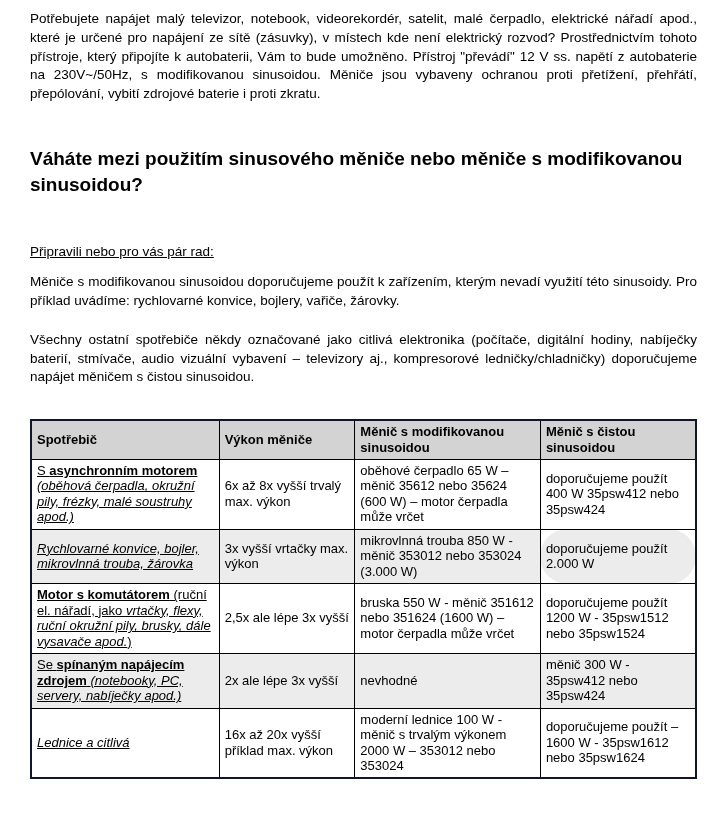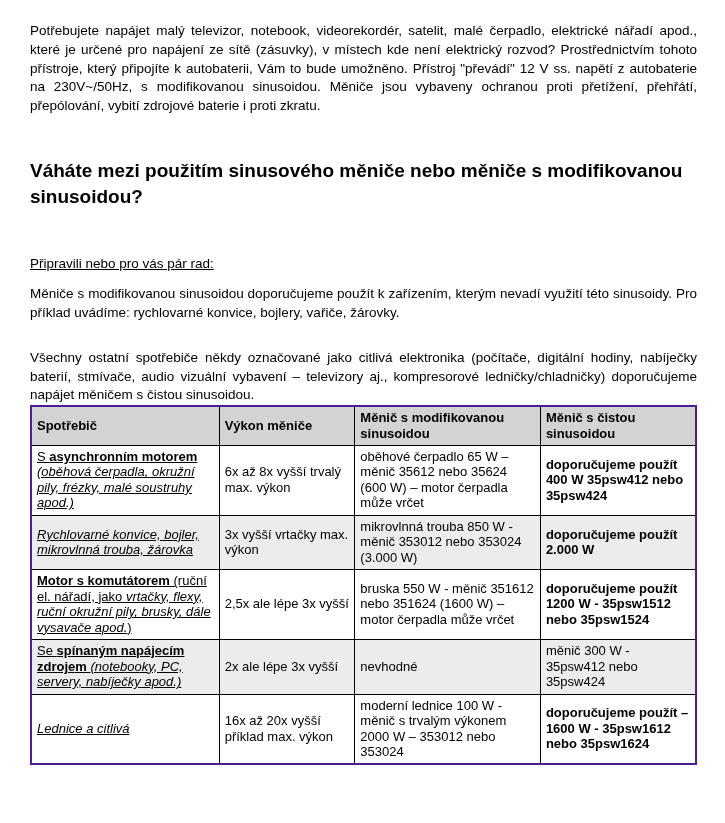--- a/index.html
+++ b/index.html
@@ -4,47 +4,48 @@
 <style>
   * { margin: 0; padding: 0; box-sizing: border-box; }
   html, body { background: #ffffff; }
   body {
     width: 725px;
     height: 823px;
     font-family: "Liberation Sans", sans-serif;
     color: #000;
     overflow: hidden;
   }
-  .doc { padding: 22px 28px 0 30px; }
+  .doc { padding: 10px 28px 0 30px; }
   .para {
     font-size: 13.5px;
     line-height: 1.39;
     text-align: justify;
   }
   .q-heading {
     font-size: 19px;
     line-height: 1.39;
     font-weight: bold;
     margin-top: 42px;
     text-align: left;
   }
   .tips-heading {
     font-size: 13.5px;
     line-height: 1.39;
     text-decoration: underline;
     margin-top: 44px;
     margin-bottom: 12px;
     text-align: left;
   }
-  .para + .para { margin-top: 26px; }
+  .para + .para { margin-top: 20px; }
   table.cmp {
     width: 100%;
     border-collapse: collapse;
     table-layout: fixed;
-    border: 2px solid #4c1d95;
+    margin-top: 32px;
+    border: 2px solid #0f172a;
   }
   table.cmp col.c1 { width: 28.3%; }
   table.cmp col.c2 { width: 20.4%; }
   table.cmp col.c3 { width: 27.9%; }
   table.cmp col.c4 { width: 23.4%; }
   table.cmp th, table.cmp td {
     border: 1px solid #000;
     font-size: 13px;
     line-height: 1.19;
     padding: 3px 5px 4px 5px;
@@ -55,21 +56,21 @@
   table.cmp th {
     background: #d3d3d3;
     font-weight: bold;
     vertical-align: middle;
   }
   tr.alt td { background: #ececec; }
   td.c-device { vertical-align: top; text-align: justify; text-decoration: underline; }
   td.c-power  { text-align: justify; }
   td.c-device i { font-style: italic; }
   td.c-device b { font-weight: bold; }
-  td.c-pure.strong { font-weight: bold; }
+  td.c-pure.strong { font-weight: normal; border-radius: 28px; }
 </style>
 </head>
 <body>
 
 <div class="doc">
 
   <p class="para">Potřebujete napájet malý televizor, notebook, videorekordér, satelit, malé čerpadlo, elektrické nářadí apod., které je určené pro napájení ze sítě (zásuvky), v místech kde není elektrický rozvod? Prostřednictvím tohoto přístroje, který připojíte k autobaterii, Vám to bude umožněno. Přístroj "převádí" 12 V ss. napětí z autobaterie na 230V~/50Hz, s modifikovanou sinusoidou. Měniče jsou vybaveny ochranou proti přetížení, přehřátí, přepólování, vybití zdrojové baterie i proti zkratu.</p>
 
   <p class="q-heading">Váháte mezi použitím sinusového měniče nebo měniče s modifikovanou sinusoidou?</p>
 

